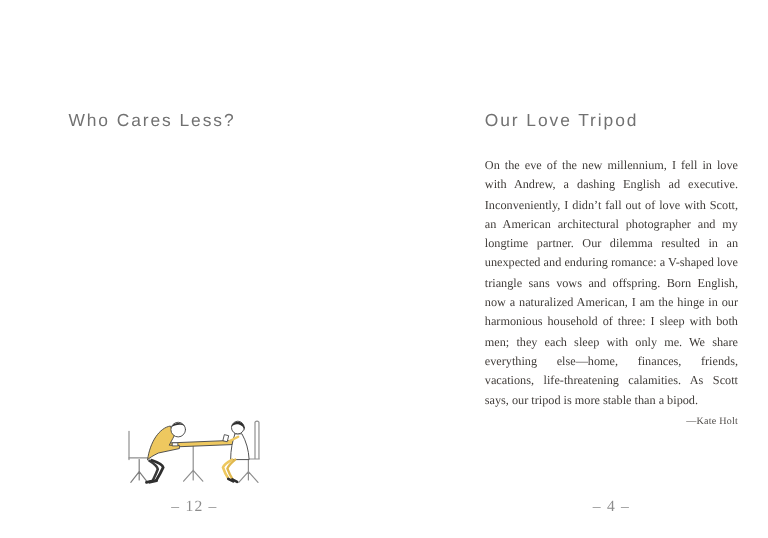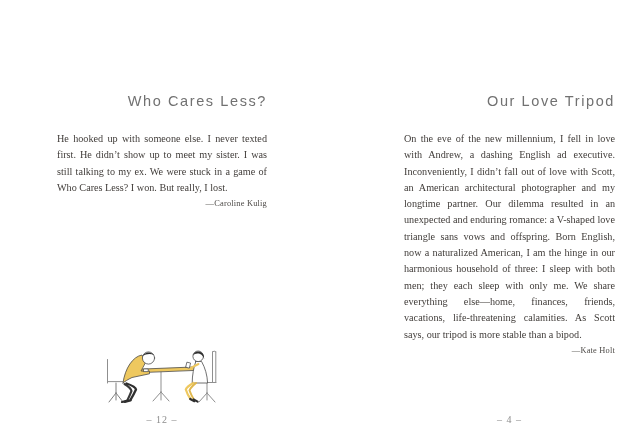--- a/index.html
+++ b/index.html
@@ -15,21 +15,21 @@
   html,body{margin:0;padding:0;background:#fff;}
   .spread{
     position:relative;width:640px;height:448px;background:var(--bg);
     overflow:hidden;font-family:"Liberation Serif",serif;color:var(--body-text);
   }
   .page{position:absolute;top:0;height:448px;}
   .page-left{left:57px;width:210px;}
   .page-right{left:376px;width:211px;margin-left:28px;}
   .story-title{
     position:absolute;top:93px;left:0;width:100%;
-    text-align:right;
+    text-align:left;
     font-family:"Liberation Sans",sans-serif;
     font-weight:300;
     font-size:14.5px;
     letter-spacing:1.6px;
     color:var(--title-text);
     white-space:nowrap;
   }
   .story-body{
     position:absolute;top:131px;left:0;width:100%;
     margin:0;
@@ -45,34 +45,33 @@
     color:var(--attr-text);
     letter-spacing:0.2px;
   }
   .illustration{
     position:absolute;top:342px;left:38px;width:150px;height:72px;
   }
   .page-number{
     position:absolute;top:414px;left:0;width:100%;
     text-align:center;
     font-family:"Liberation Serif",serif;
-    font-size:10px;
+    font-size:13px;
     letter-spacing:1px;
     color:var(--pagenum);
   }
 </style>
 </head>
 <body>
 
 <div class="spread">
 
   <div class="page page-left">
     <div class="story-title">Who Cares Less?</div>
 
-    <p class="story-body"><span>He hooked up with someone else. I never texted first. He didn’t show up to meet my sister. I was still talking to my ex. We were stuck in a game of Who Cares Less? I won. But really, I lost.</span><span class="story-attr">—Caroline Kulig</span></p>
 
     <svg class="illustration" viewBox="0 0 150 72" fill="none" stroke-linecap="round" stroke-linejoin="round">
 
       <g stroke="#8f8f8f" stroke-width="1">
         <path d="M12.5,17.5 L12.5,41"></path>
         <path d="M12.5,39.6 L30,39.6"></path>
         <path d="M21,41 L21,51" stroke="#7f7f7f"></path>
         <path d="M21,51 L14,60 M21,51 L21,58 M21,51 L28,60" stroke="#7f7f7f"></path>
       </g>
 

